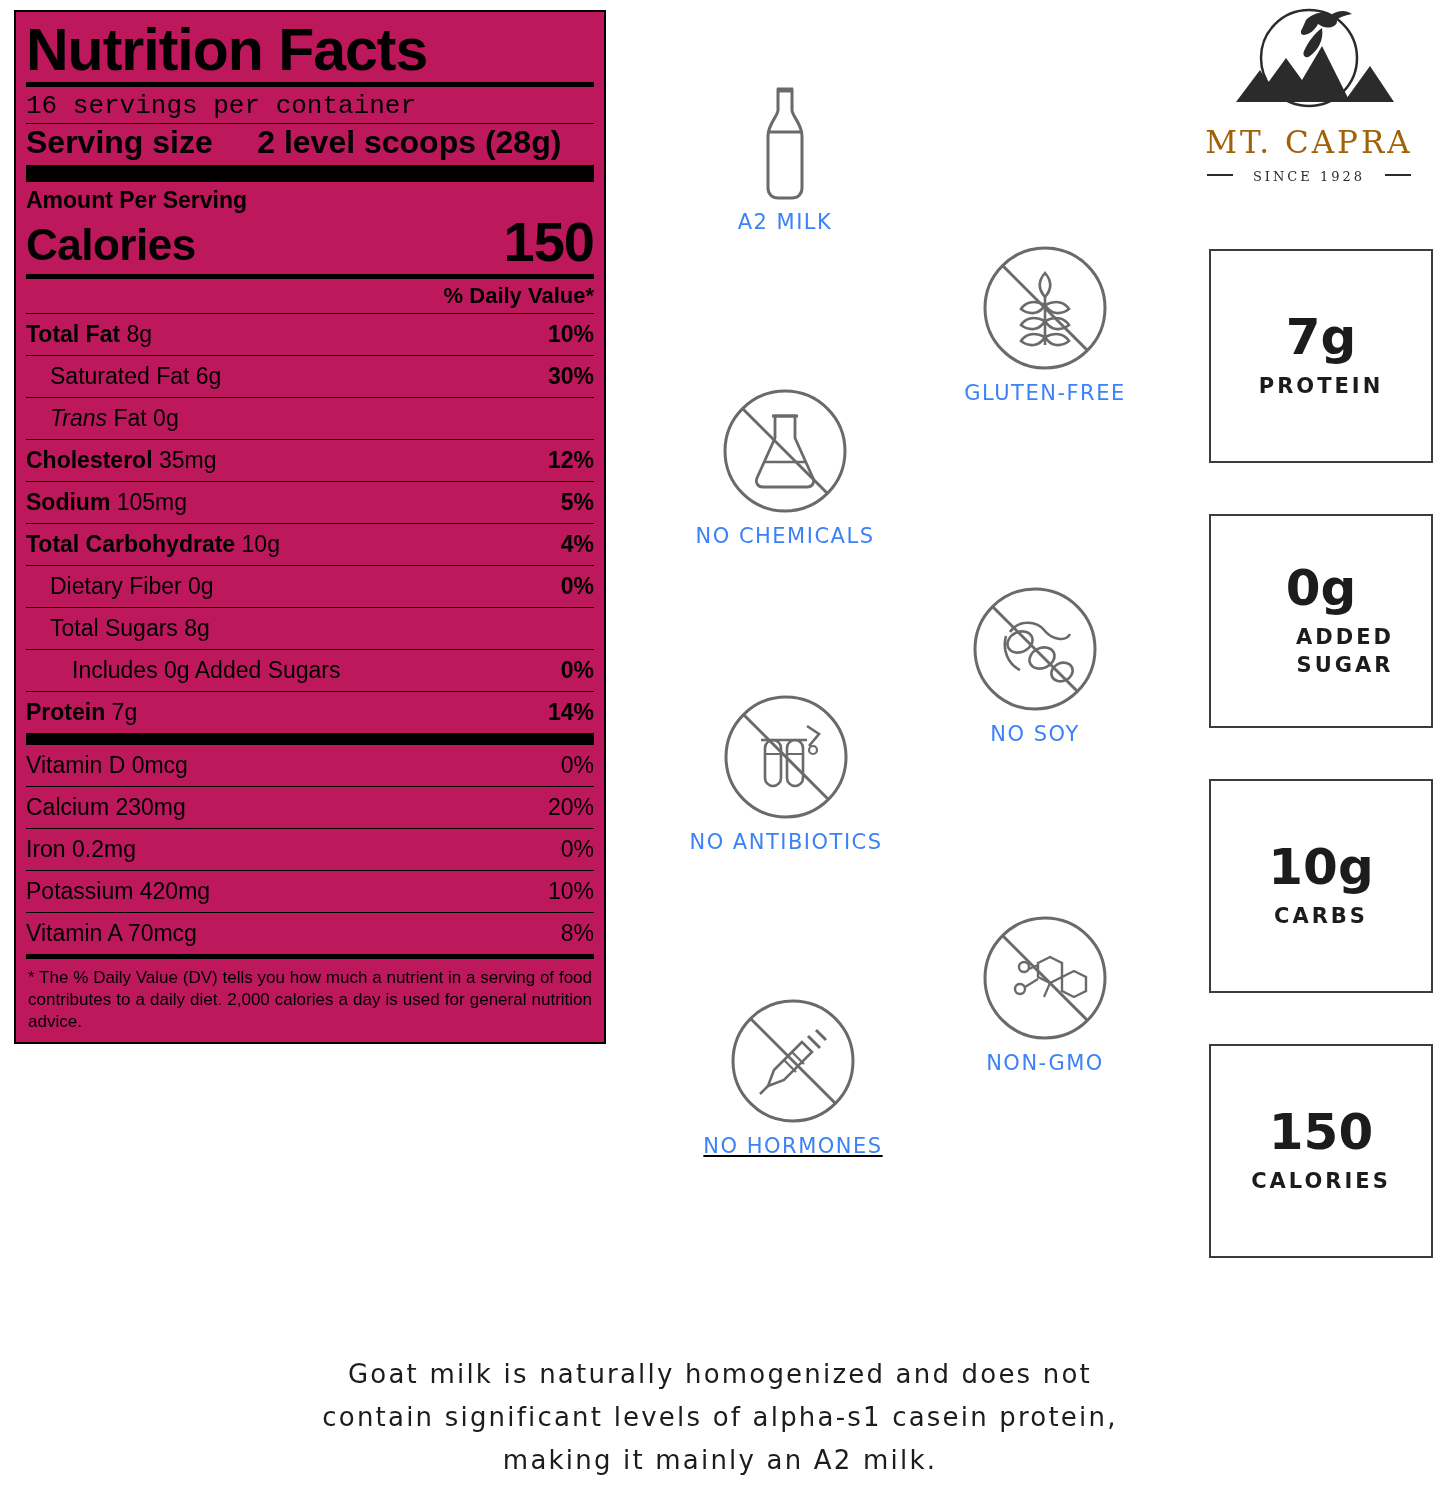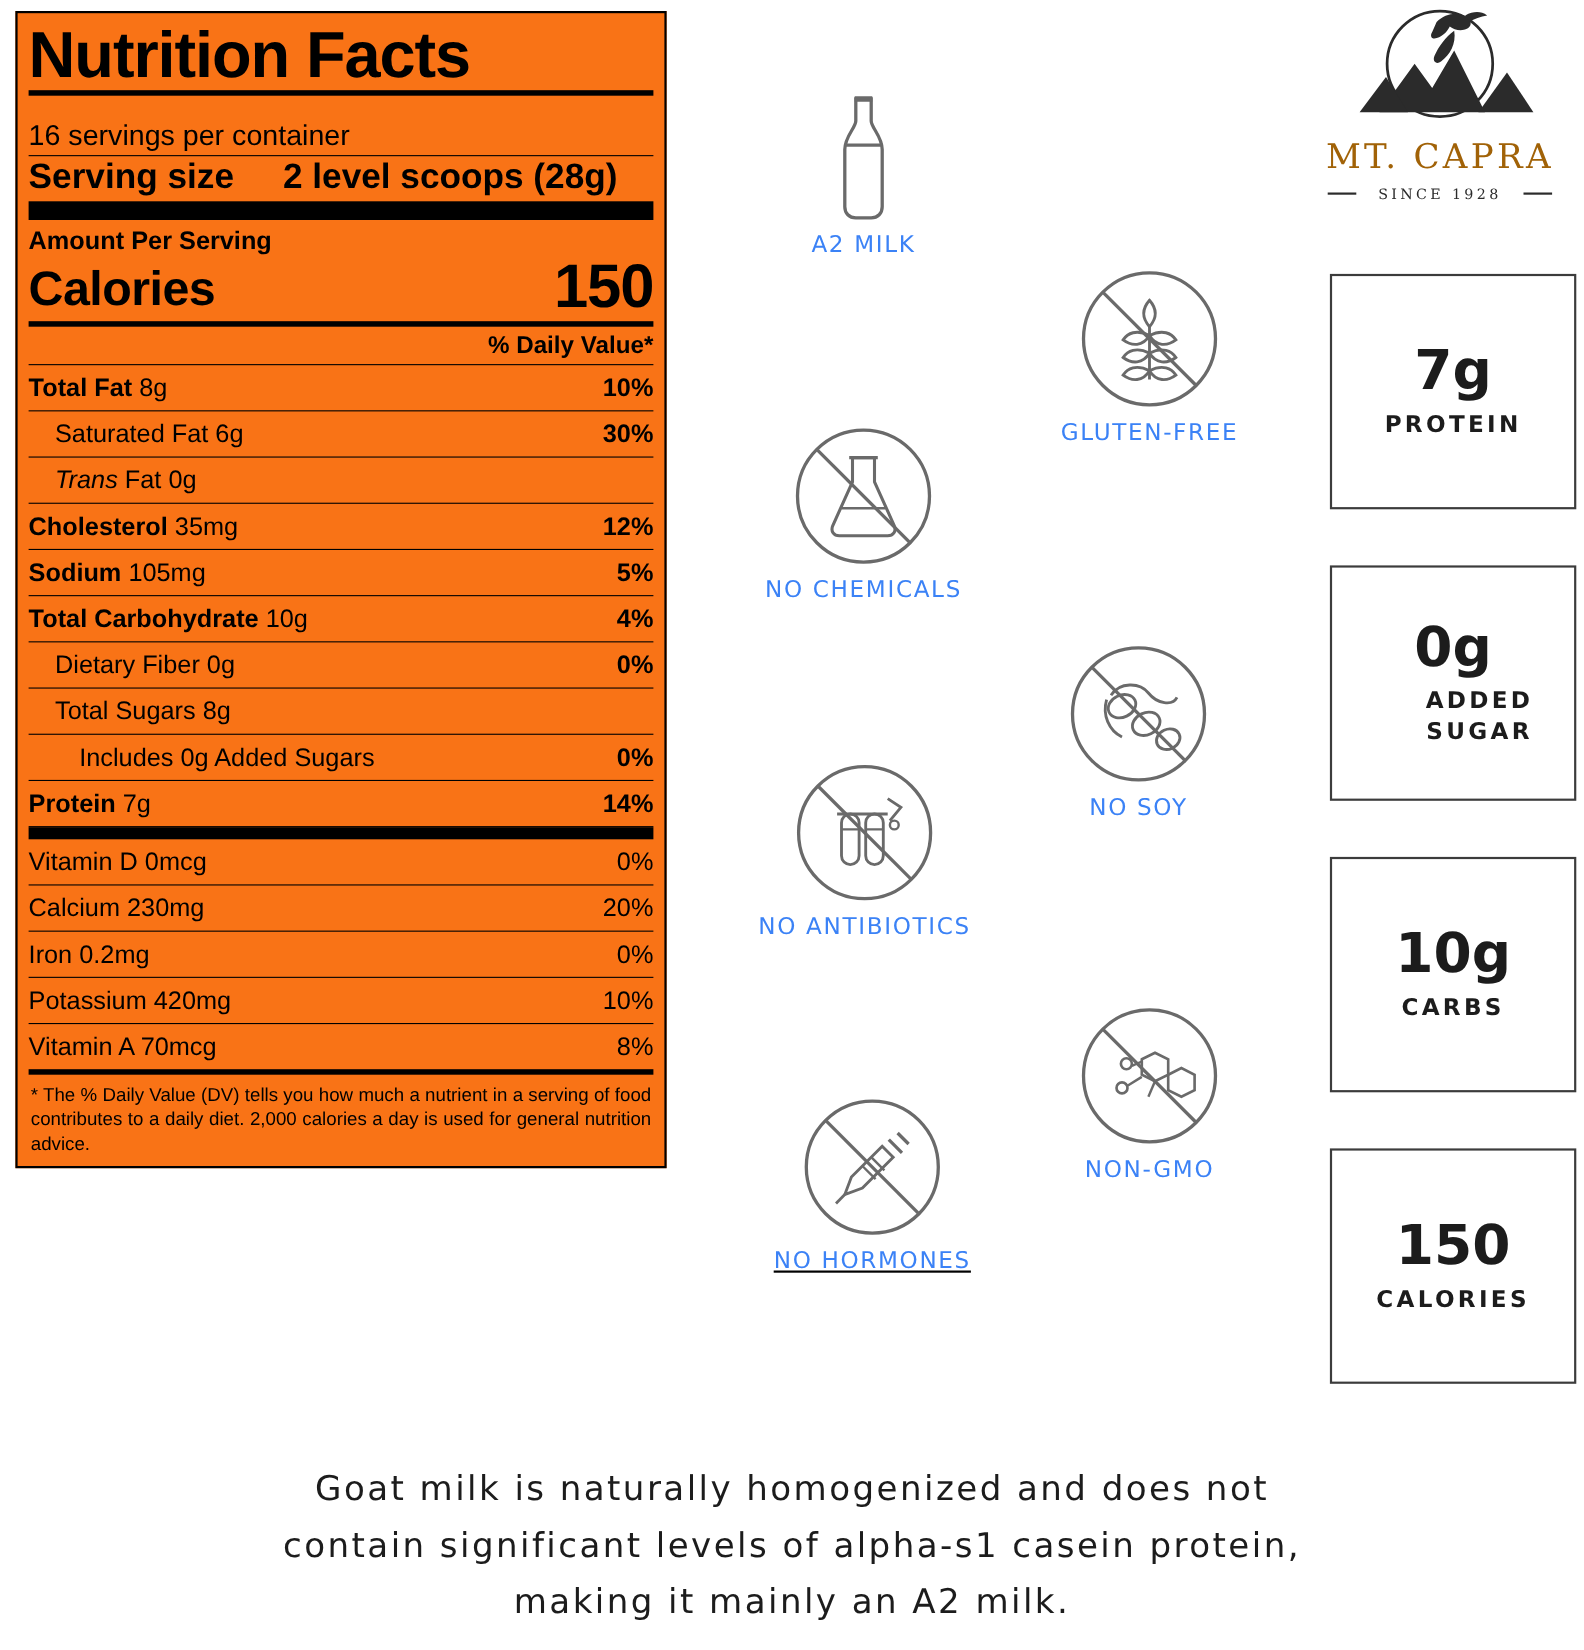--- a/index.html
+++ b/index.html
@@ -18,38 +18,39 @@
 
   
   #nutrition-panel {
     position: absolute;
     left: 14px;
     top: 10px;
     width: 592px;
     box-sizing: border-box;
     border: 2px solid #000;
     padding: 8px 10px 10px 10px;
-    background: #f97316;
+    background: #be185d;
   }
   .nf-title {
     font-family: "Liberation Sans", sans-serif;
     font-weight: bold;
     font-size: 59px;
     line-height: 1.02;
     letter-spacing: -1px;
     margin: 0 0 2px 0;
   }
   .rule-thin { border-bottom: 1px solid #000; }
   .rule-med  { border-bottom: 5px solid #000; }
   .rule-thick{ border-bottom: 17px solid #000; }
   .rule-black{ border-bottom: 11px solid #000; }
 
   .nf-servings {
     font-size: 26px;
-    padding: 21px 0 2px 0;
+    padding: 4px 0 2px 0;
+    font-family: Liberation Mono, monospace;
   }
   .nf-servingsize {
     font-size: 32px;
     font-weight: bold;
     padding: 0 0 4px 0;
   }
   .nf-serving-qty { font-weight: bold; }
 
   .nf-amount {
     font-size: 23px;
@@ -182,21 +183,21 @@
   }
 
   
   #footer-text {
     position: absolute;
     left: 0;
     right: 0;
     bottom: 18px;
     text-align: center;
     font-family: "DejaVu Sans", sans-serif;
-    font-size: 31px;
+    font-size: 26px;
     letter-spacing: 2.2px;
     line-height: 1.65;
     color: #1c1c1c;
     padding: 0 60px;
   }
 </style>
 </head>
 <body>
 
 <div id="nutrition-panel">

